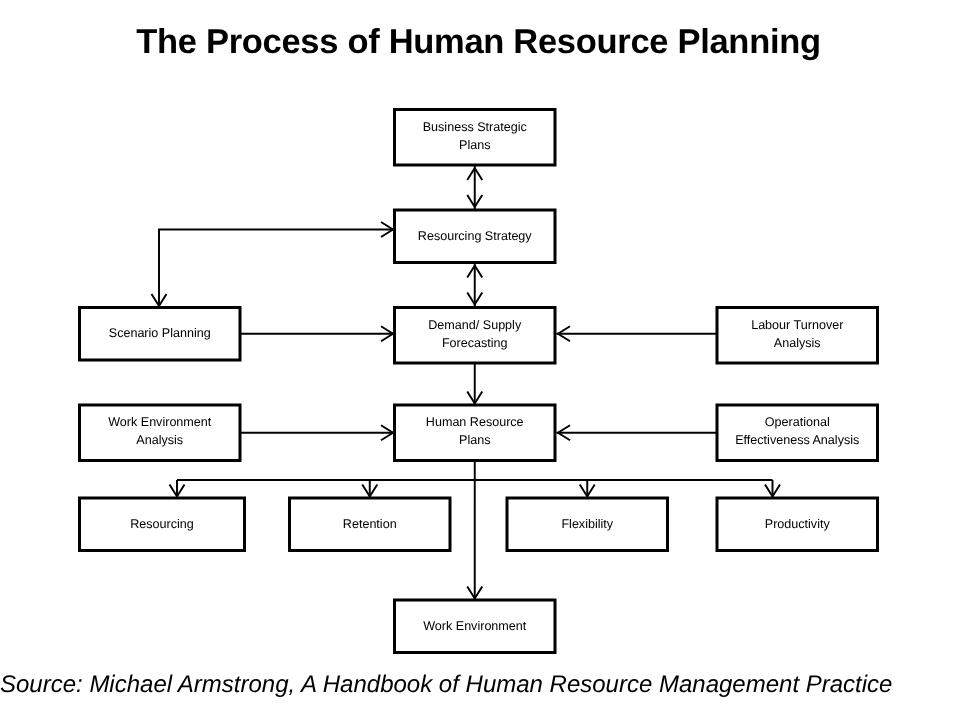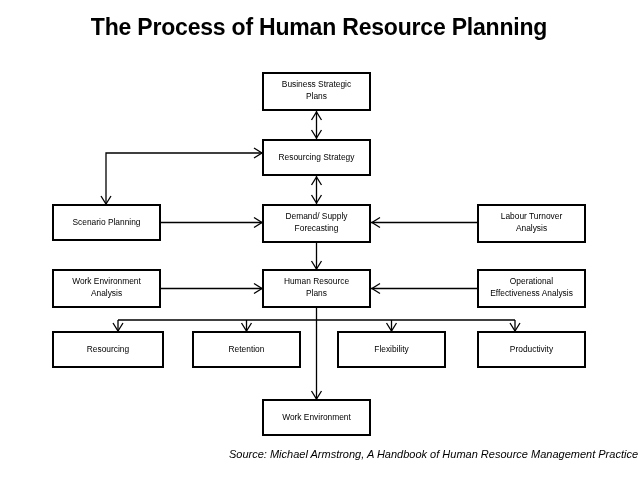--- a/index.html
+++ b/index.html
@@ -55,22 +55,22 @@
     stroke-width: 1.3;
     fill: none;
     stroke-linecap: butt;
     stroke-linejoin: miter;
   }
   #source-caption {
     position: absolute;
     top: 448px;
     left: 0;
     width: 638px;
-    text-align: right;
-    font-size: 11px;
+    text-align: left;
+    font-size: 16px;
     font-style: italic;
     color: #000000;
   }
 </style>
 </head>
 <body>
 
 <div id="page-title">The Process of Human Resource Planning</div>
 
 <svg id="diagram-canvas" viewBox="0 0 638 479">

